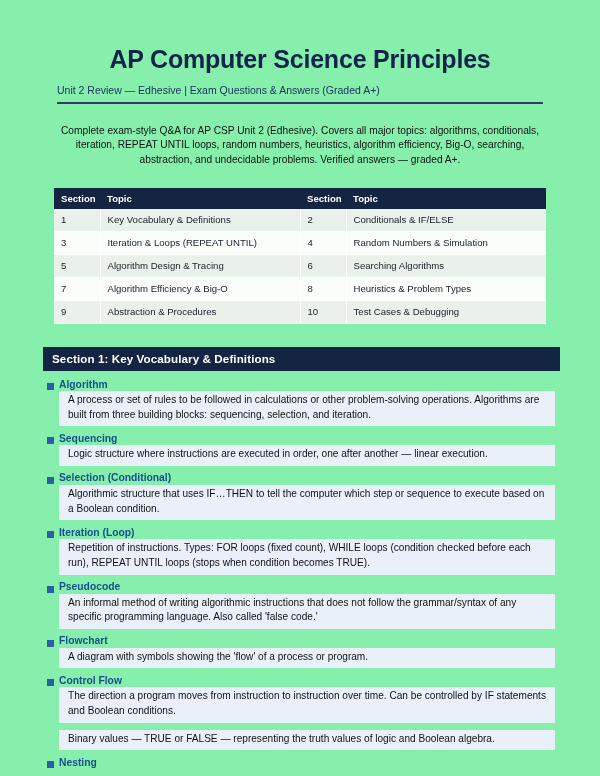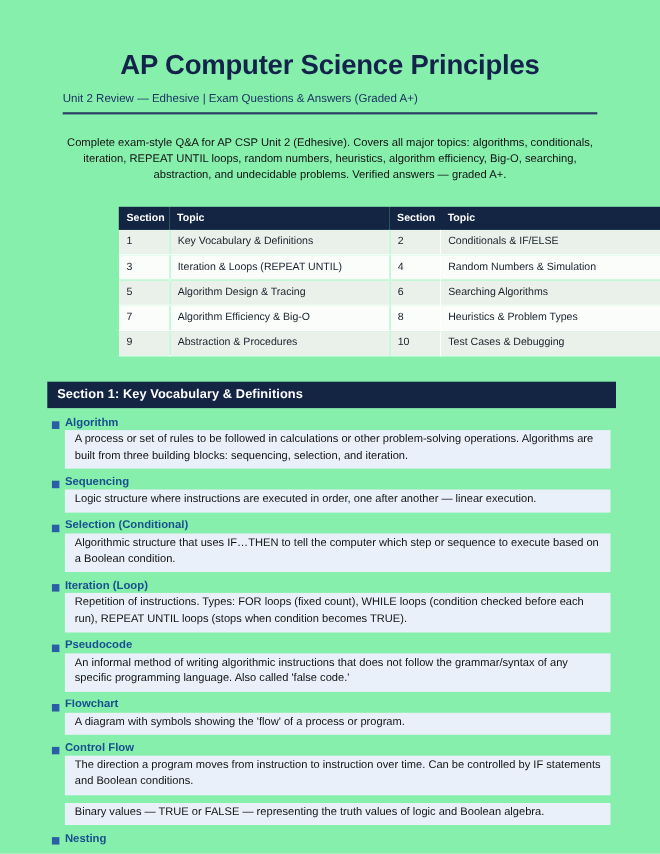--- a/index.html
+++ b/index.html
@@ -55,21 +55,21 @@
     font-size: 10.2px;
     line-height: 1.42;
     color: #111111;
     text-align: center;
   }
 
   
   .table-wrap {
     padding: 11px 0 0 0;
     display: flex;
-    justify-content: flex-end;
+    justify-content: center;
   }
   table.overview {
     border-collapse: collapse;
     width: 436px;
     table-layout: fixed;
     font-size: 9.6px;
   }
   table.overview thead th {
     background: #132543;
     color: #ffffff;

